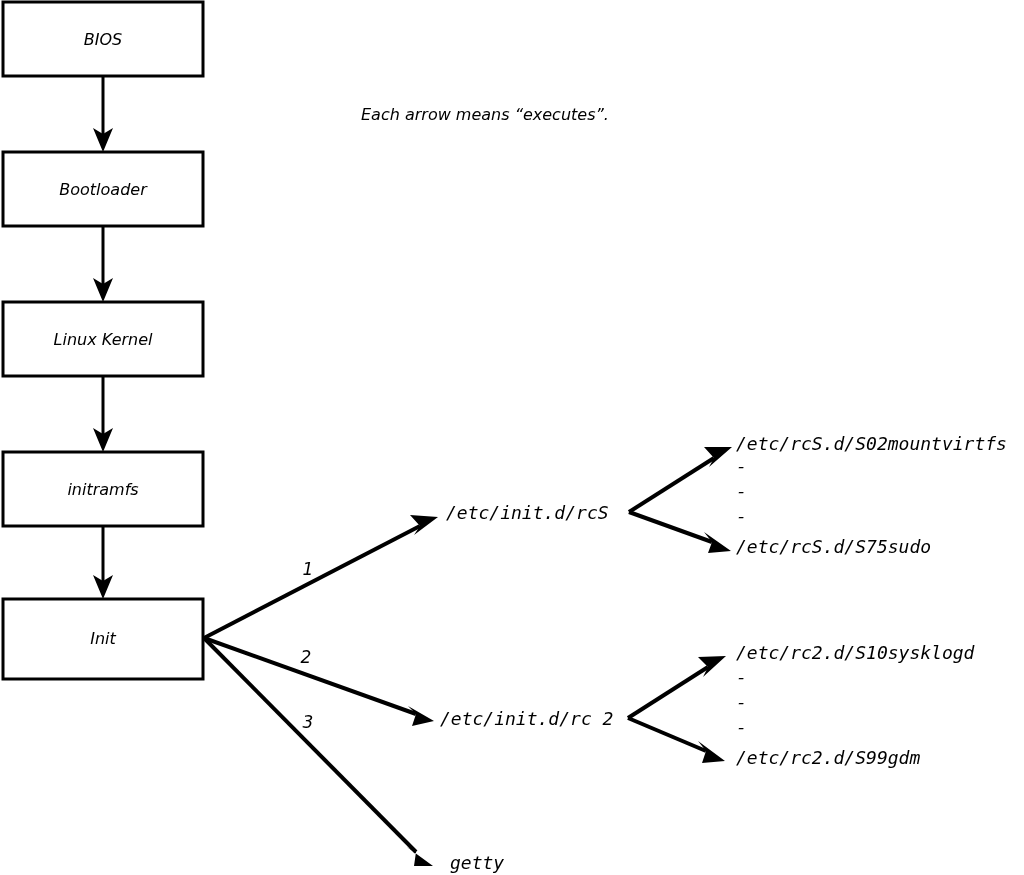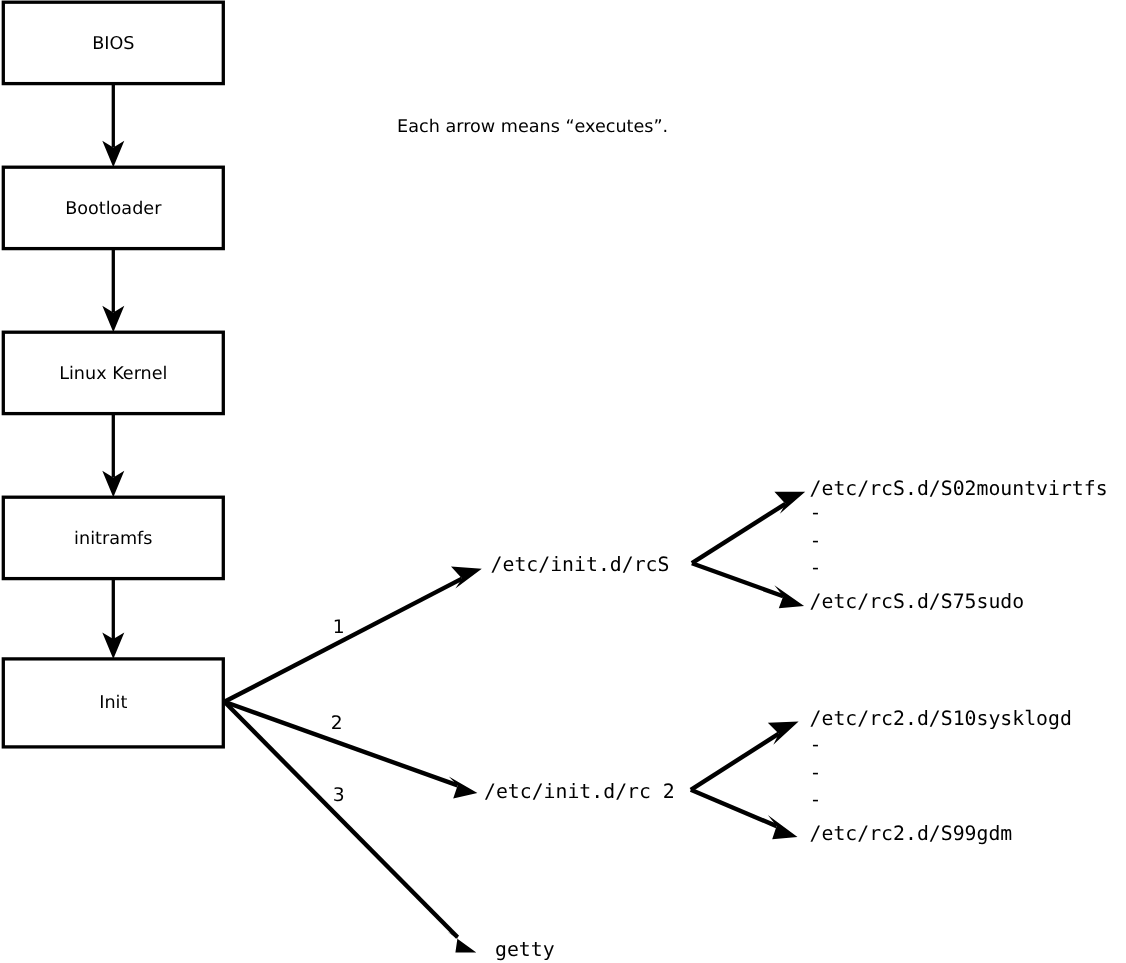--- a/index.html
+++ b/index.html
@@ -15,20 +15,21 @@
     overflow: hidden;
     font-family: "DejaVu Sans", sans-serif;
     color: #000000;
   }
   #diagram-root {
     position: absolute;
     left: 0;
     top: 0;
     width: 1024px;
     height: 875px;
+    font-style: italic;
   }
   svg#diagram-svg {
     position: absolute;
     left: 0;
     top: 0;
     width: 1024px;
     height: 875px;
     display: block;
   }
   .box-rect {

